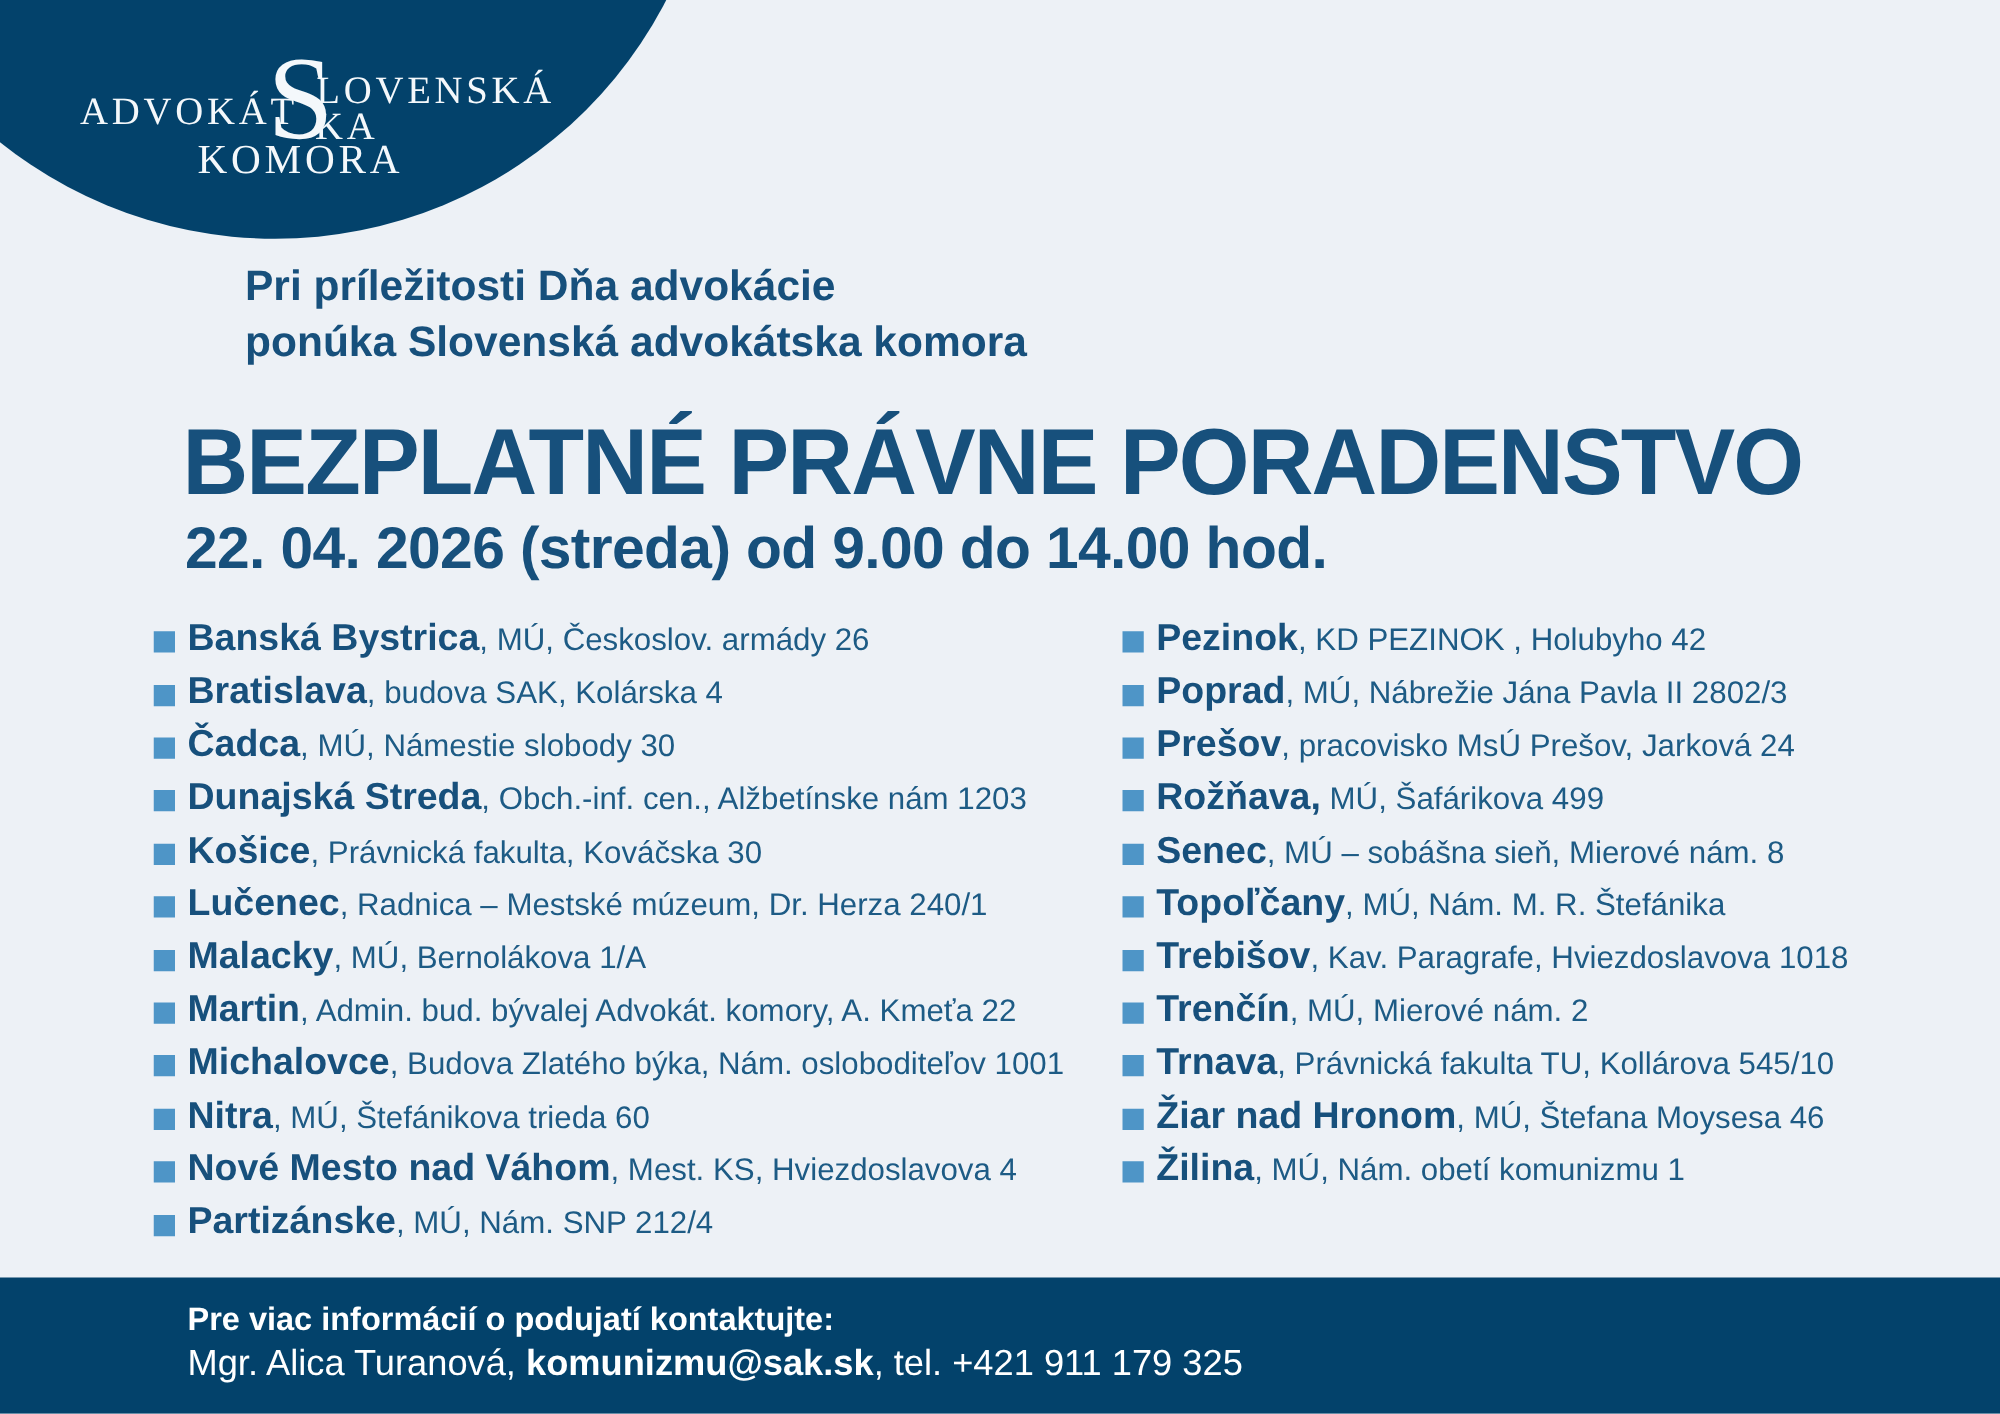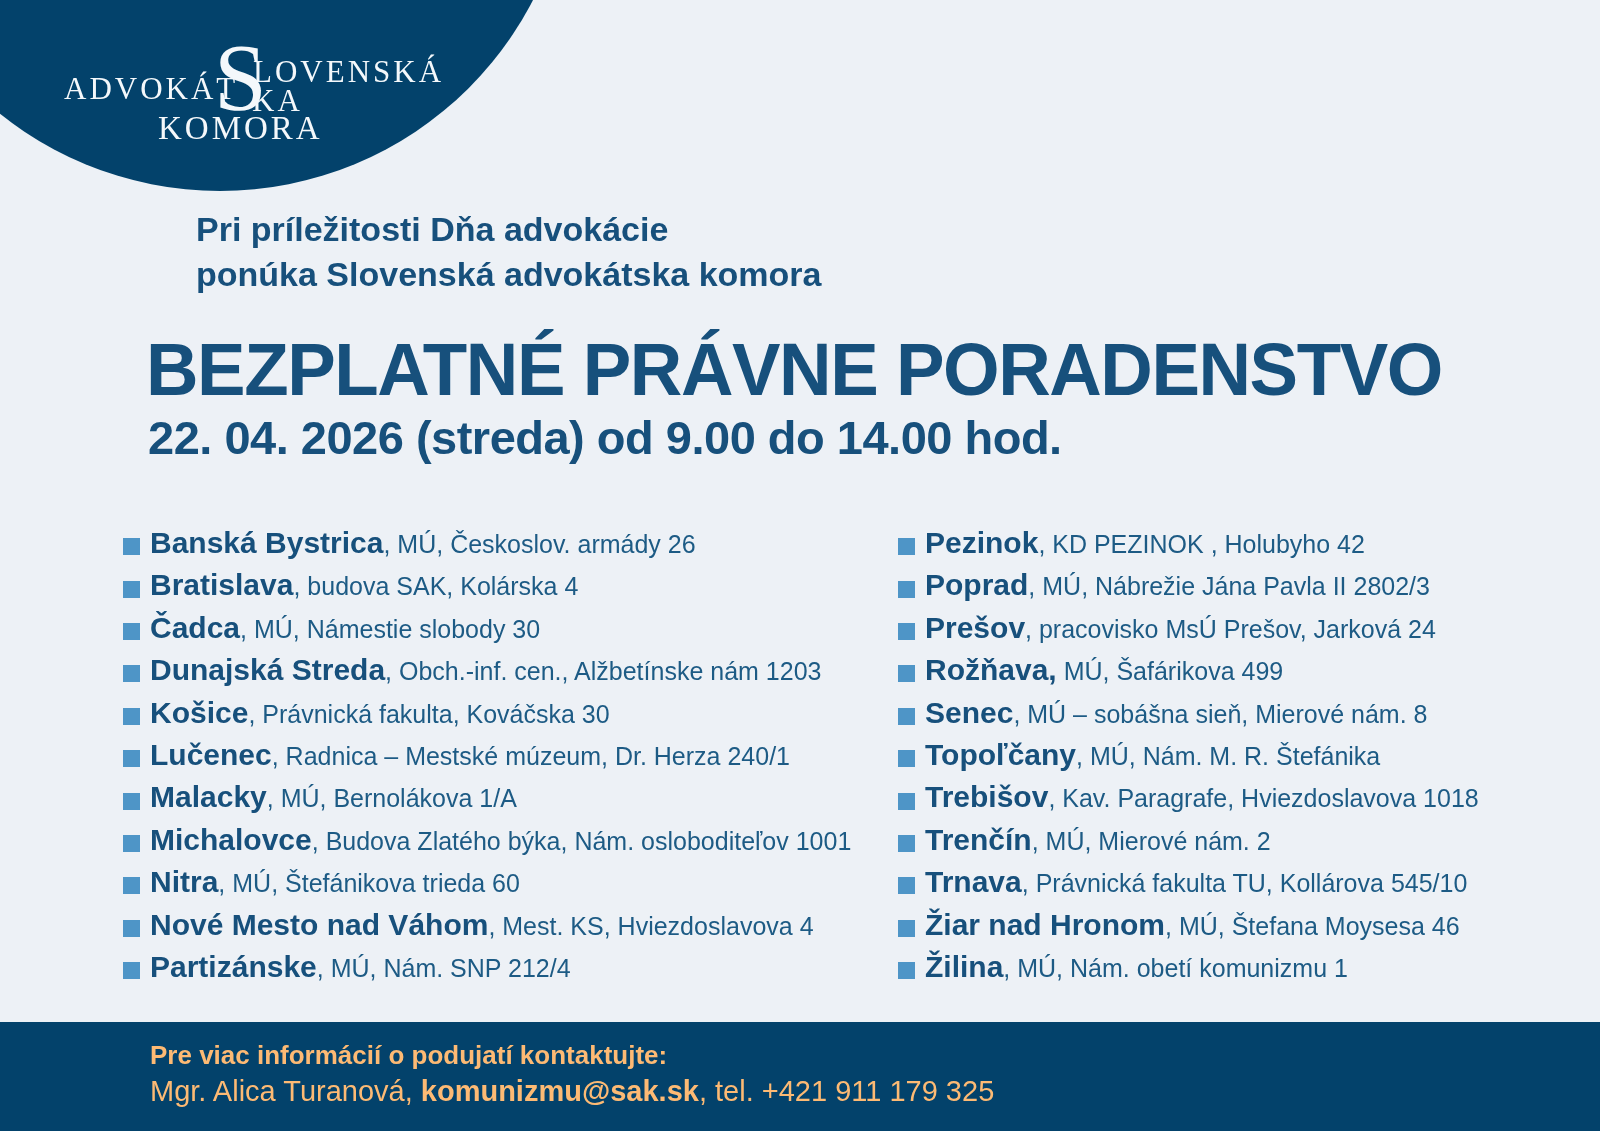--- a/index.html
+++ b/index.html
@@ -44,35 +44,35 @@
     font-size:75px;font-weight:bold;letter-spacing:-1.5px;
     color:var(--text-navy);white-space:nowrap;
     transform:scaleX(0.97);transform-origin:0 0;
   }
   .subtitle{
     position:absolute;left:148px;top:410px;
     font-size:47px;font-weight:bold;letter-spacing:-0.5px;
     color:var(--text-navy);white-space:nowrap;
   }
 
-  .column{position:absolute;top:490px;margin-top:32px;}
+  .column{position:absolute;top:490px;}
   .column-left{left:123px;}
   .column-right{left:898px;}
   .row{height:42.4px;line-height:42.4px;white-space:nowrap;}
   .bullet{
     display:inline-block;width:17px;height:17px;
     background:var(--bullet-blue);
     vertical-align:middle;margin-right:10px;margin-top:-4px;
   }
   .city{font-size:30px;font-weight:bold;color:var(--text-navy);}
   .detail{font-size:25px;color:var(--detail-navy);}
 
   .footer-bar{
     position:absolute;left:0;bottom:0;width:1600px;height:109px;
-    background:var(--navy);color:#fdba74;
+    background:var(--navy);color:#ffffff;
     box-sizing:border-box;padding:15px 0 0 150px;
   }
   .footer-heading{font-size:26px;font-weight:bold;line-height:36px;}
   .footer-contact{font-size:29px;line-height:36px;}
   .footer-contact .email{font-weight:bold;}
 </style>
 </head>
 <body>
 
 <div class="poster">
@@ -116,20 +116,23 @@
     </div>
 
     <div class="row">
       <span class="bullet"></span><span class="city">Lučenec</span><span class="detail">, Radnica – Mestské múzeum, Dr. Herza 240/1</span>
     </div>
 
     <div class="row">
       <span class="bullet"></span><span class="city">Malacky</span><span class="detail">, MÚ, Bernolákova 1/A</span>
     </div>
 
+    <div class="row">
+      <span class="bullet"></span><span class="city">Martin</span><span class="detail">, Admin. bud. bývalej Advokát. komory, A. Kmeťa 22</span>
+    </div>
 
     <div class="row">
       <span class="bullet"></span><span class="city">Michalovce</span><span class="detail">, Budova Zlatého býka, Nám. osloboditeľov 1001</span>
     </div>
 
     <div class="row">
       <span class="bullet"></span><span class="city">Nitra</span><span class="detail">, MÚ, Štefánikova trieda 60</span>
     </div>
 
     <div class="row">

